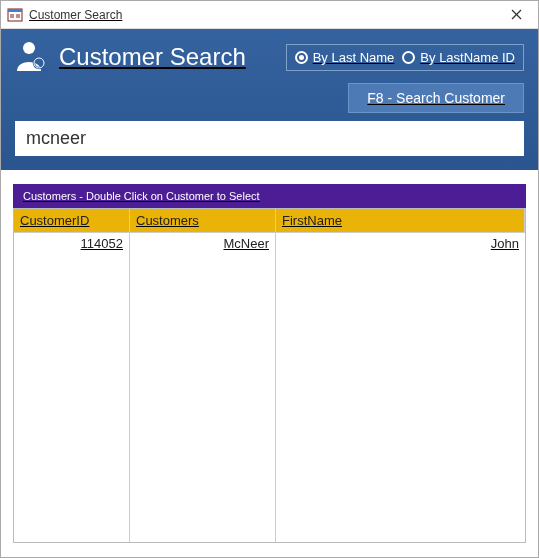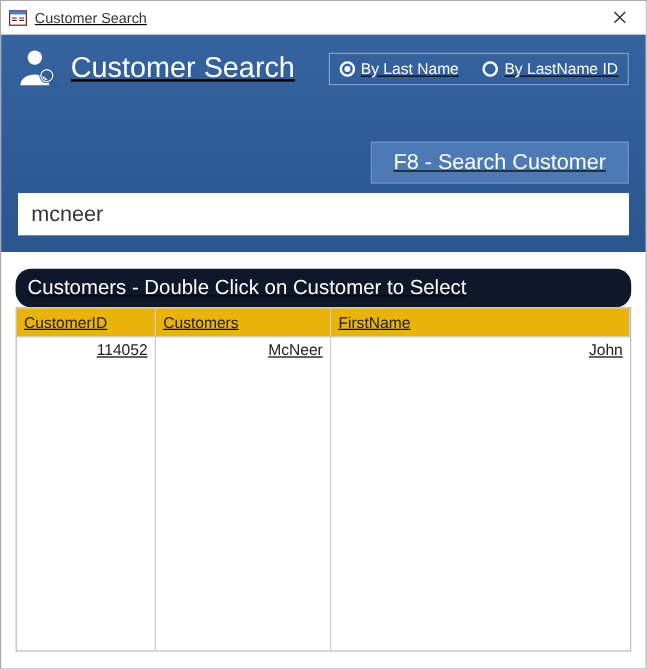--- a/index.html
+++ b/index.html
@@ -64,21 +64,21 @@
       height: 36px;
       position: relative;
     }
     .header-title {
       font-size: 24px;
       font-weight: 300;
       flex: 1;
     }
     .radio-group {
       display: flex;
-      gap: 20px;
+      gap: 8px;
       border: 1px solid #7fa0c8;
       padding: 5px 8px;
       align-items: center;
     }
     .radio-item {
       display: flex;
       align-items: center;
       gap: 5px;
       font-size: 13px;
       cursor: pointer;
@@ -103,48 +103,46 @@
     .action-row {
       display: flex;
       justify-content: flex-end;
       margin-top: 8px;
     }
     .search-btn {
       background: #4d7ab5;
       color: #fff;
       border: 1px solid #6b94c8;
       padding: 6px 18px;
-      font-size: 18px;
+      font-size: 14px;
       cursor: pointer;
       font-family: inherit;
-      margin-top: 35px;
     }
     .search-input {
       width: 100%;
       margin-top: 8px;
       padding: 6px 10px;
       font-size: 18px;
       color: #333;
       border: 1px solid #fff;
       background: #fff;
       font-family: inherit;
       outline: none;
     }
     .content {
       padding: 14px 12px;
       flex: 1;
       display: flex;
       flex-direction: column;
     }
     .table-header {
-      background: #0f172a;
+      background: #4c1d95;
       color: #fff;
       padding: 6px 10px;
-      font-size: 17px;
-      border-radius: 13px;
+      font-size: 11px;
     }
     .grid {
       border: 1px solid #bbb;
       flex: 1;
       background: #fff;
       display: flex;
       flex-direction: column;
     }
     .grid-head {
       display: flex;

